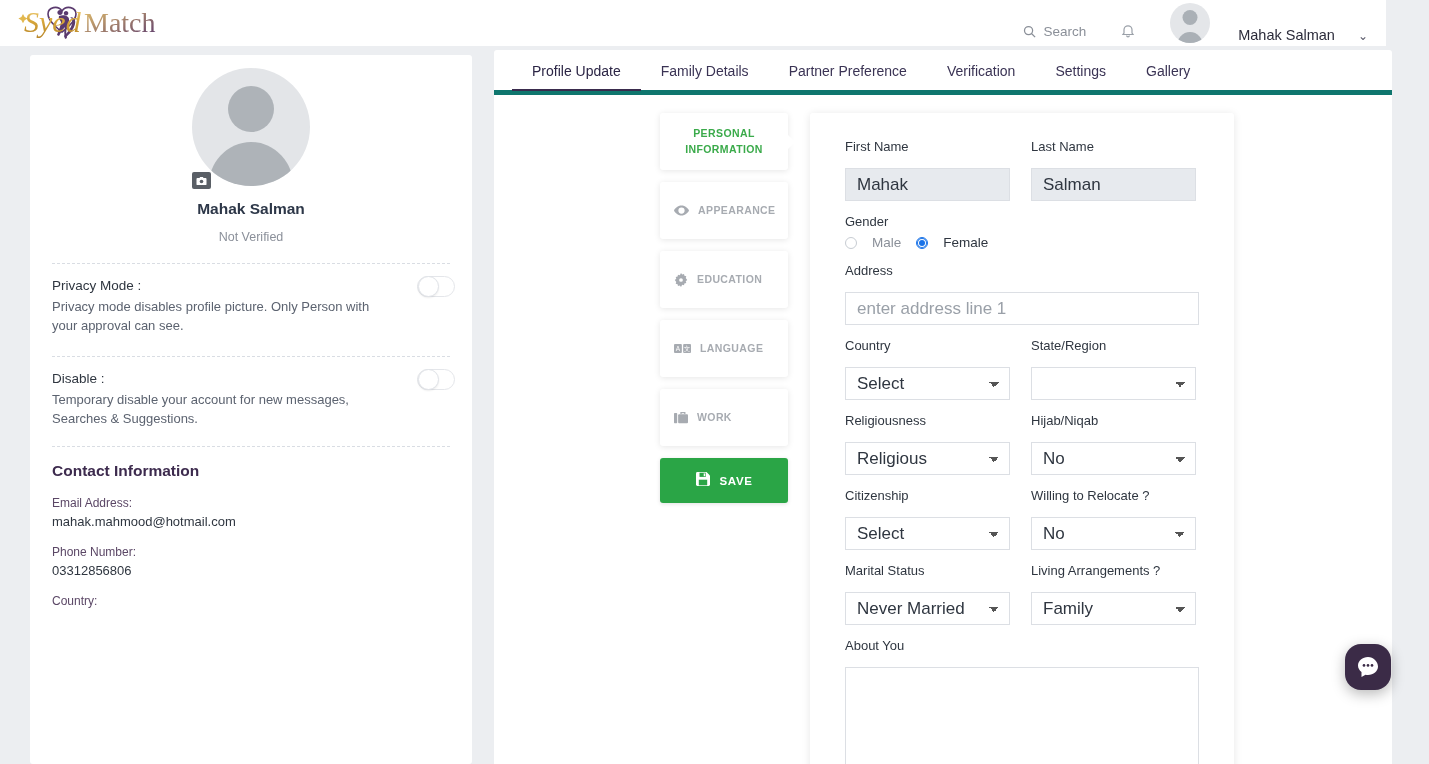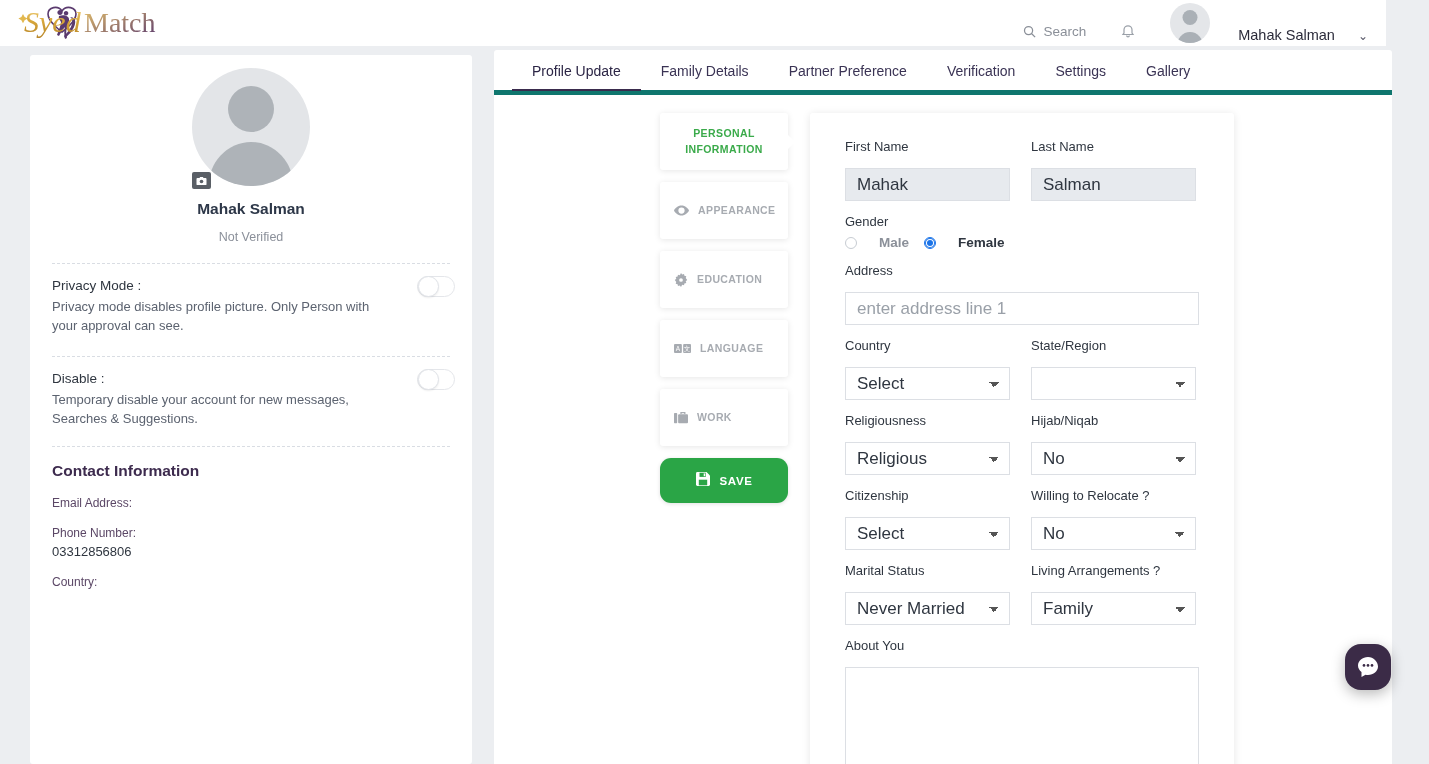--- a/index.html
+++ b/index.html
@@ -156,21 +156,21 @@
   .step.active .step-label { color: #3aaa4a; }
   .step.active::after {
     content: ""; position: absolute; right: -7px; top: 50%;
     transform: translateY(-50%);
     border-top: 8px solid transparent; border-bottom: 8px solid transparent;
     border-left: 8px solid #fff;
   }
   .step-icon { margin-right: 9px; flex: none; display:flex; align-items:center;}
   .step.with-icon { justify-content: flex-start; padding-left: 14px; }
   .save-btn {
-    background: #2aa546; border-radius: 11px; height: 45px;
+    background: #2aa546; border-radius: 3px; height: 45px;
     display: flex; align-items: center; justify-content: center;
     cursor: pointer; gap: 10px; box-shadow: 0 1px 4px rgba(0,0,0,.12);
   }
   .save-label {
     color: #fff; font-size: 11.5px; font-weight: bold; letter-spacing: .6px;
   }
 
   
   .form-card {
     margin-left: 22px; width: 424px;
@@ -200,21 +200,21 @@
       linear-gradient(135deg, #555 50%, transparent 50%);
     background-position: calc(100% - 15px) 14px, calc(100% - 10px) 14px;
     background-size: 5px 5px, 5px 5px;
     background-repeat: no-repeat;
     cursor: pointer;
   }
   .f-textarea { height: 140px; padding: 9px 11px; resize: none; }
   .f-input::placeholder, .f-textarea::placeholder { color: #9aa0a8; }
   .f-block { margin-bottom: 13px; }
   .gender-opts { display: flex; align-items: center; gap: 15px; margin-top: 2px;}
-  .gender-opt { display: flex; align-items: center; gap: 22px; cursor: pointer; font-weight: bold; }
+  .gender-opt { display: flex; align-items: center; gap: 15px; cursor: pointer; }
   .radio {
     width: 12px; height: 12px; border-radius: 50%;
     border: 1px solid #c7ccd2; background: #fff; flex: none; position: relative;
   }
   .radio.checked { border-color: #1a73e8; border-width: 1px; }
   .radio.checked::after {
     content: ""; position: absolute; left: 50%; top: 50%;
     transform: translate(-50%,-50%);
     width: 6px; height: 6px; border-radius: 50%; background: #1a73e8;
   }
@@ -324,20 +324,21 @@
       <div class="setting-desc">Temporary disable your account for new messages, Searches &amp; Suggestions.</div>
       <div class="toggle">
         <div class="knob"></div>
       </div>
     </div>
 
     <div class="dash-sep" style="margin-top:18px"></div>
 
     <div class="contact-title">Contact Information</div>
     <div class="contact-label">Email Address:</div>
+    <div class="contact-value">mahak.mahmood@hotmail.com</div>
     <div class="contact-label">Phone Number:</div>
     <div class="contact-value">03312856806</div>
     <div class="contact-label">Country:</div>
     <div class="contact-value"></div>
   </div>
 
   <div class="right-card">
 
     <div class="tabs">
       <div class="tab active">Profile Update</div>

